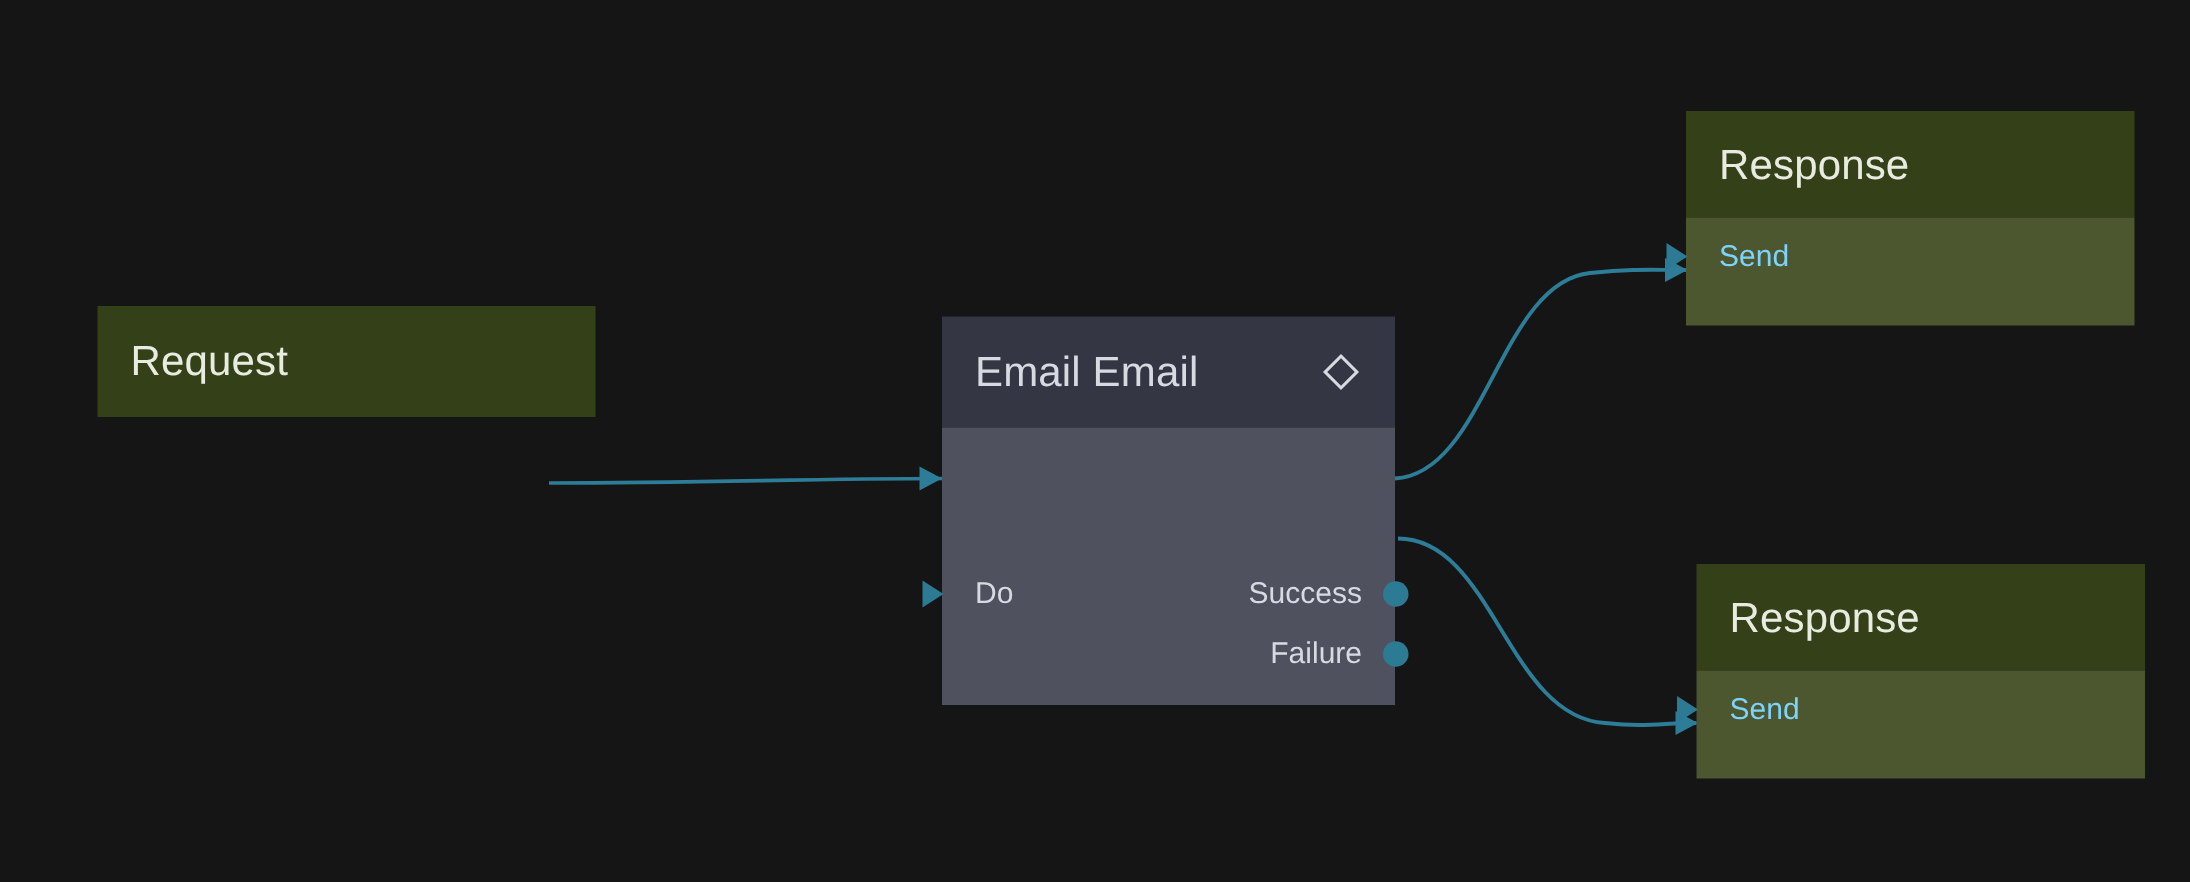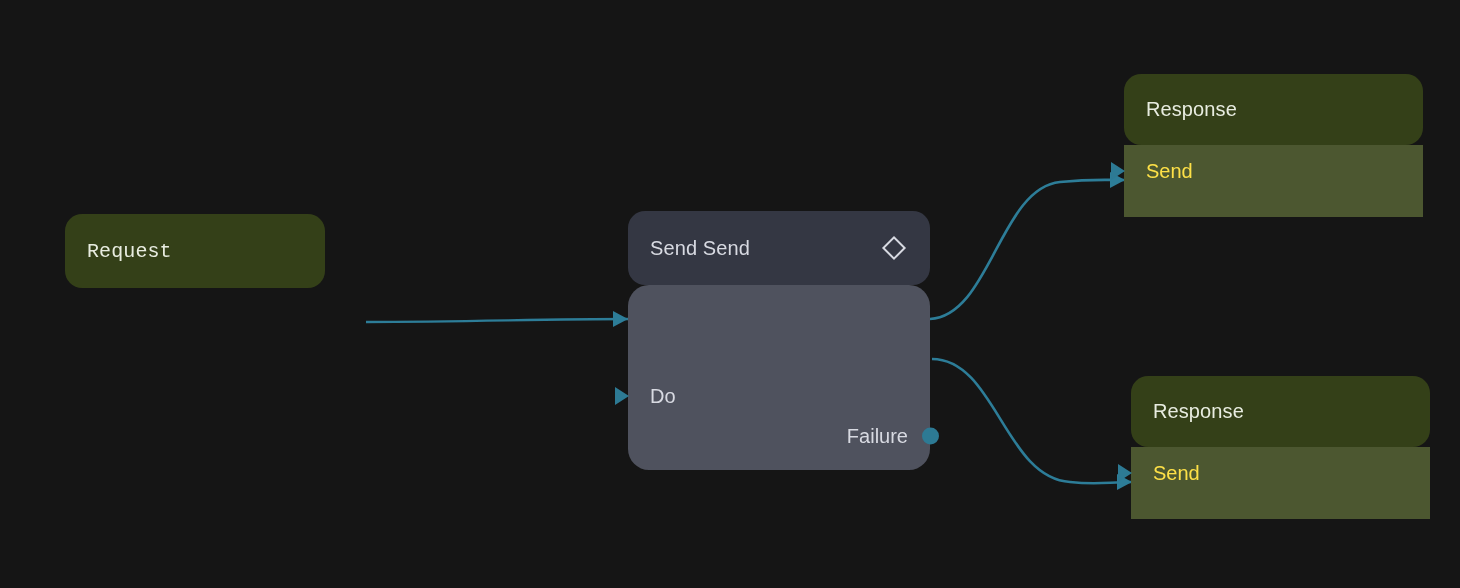--- a/index.html
+++ b/index.html
@@ -32,48 +32,46 @@
     position: absolute;
     box-sizing: border-box;
     overflow: visible;
   }
   .node-header {
     display: flex;
     align-items: center;
     justify-content: space-between;
     box-sizing: border-box;
     padding: 0 22px;
-    font-size: 20px;
+    font-size: 28px;
     letter-spacing: 0.1px;
-    border-radius: 17px;
   }
   .node-body {
     box-sizing: border-box;
     position: relative;
   }
 
   
   .node.green .node-header {
     background: #344018;
     color: #e8ece0;
   }
   .node.green .node-body {
     background: #4c5730;
-    color: #fde047;
+    color: #7dd3fc;
   }
 
   
   .node.slate .node-header {
     background: #343743;
     color: #d8dae2;
   }
   .node.slate .node-body {
     background: #4f525e;
     color: #d8dae2;
-    border-radius: 21px;
   }
 
   
   .port-row {
     position: relative;
     box-sizing: border-box;
     height: 40px;
     display: flex;
     align-items: center;
     font-size: 20px;
@@ -128,40 +126,44 @@
     <path d="M 366,322 C 470,322 540,319 630,319" fill="none" stroke="#2d7d98" stroke-width="2.4"></path>
     <polygon points="628,319 613,311 613,327" fill="#2d7d98"></polygon>
 
     <path d="M 930,319 C 990,316 1000,188 1060,182 C 1090,179 1100,180 1124,180" fill="none" stroke="#2d7d98" stroke-width="2.6"></path>
     <polygon points="1125,180 1110,172 1110,188" fill="#2d7d98"></polygon>
 
     <path d="M 932,359 C 995,359 1005,478 1070,482 C 1098,485 1108,482 1131,482" fill="none" stroke="#2d7d98" stroke-width="2.6"></path>
     <polygon points="1132,482 1117,474 1117,490" fill="#2d7d98"></polygon>
   </svg>
 
-  <div class="node green" style="left:65px; top:214px; width:260px;font-family:Liberation Mono, monospace;">
+  <div class="node green" style="left:65px; top:204px; width:332px;">
     <div class="node-header" style="height:74px;">
       <span>Request</span>
     </div>
   </div>
 
   <div class="node slate" style="left:628px; top:211px; width:302px;">
     <div class="node-header" style="height:74px;">
-      <span>Send Send</span>
+      <span>Email Email</span>
       <span>
         <svg class="diamond-icon" width="28" height="28" viewBox="0 0 28 28">
           <rect x="6.5" y="6.5" width="15" height="15" transform="rotate(45 14 14)" fill="none" stroke="#d8dae2" stroke-width="2"></rect>
         </svg>
       </span>
     </div>
     <div class="node-body" style="height:185px; padding-top:8px;">
 
       <div class="port-row in" style="position:absolute; left:0; top:91px; width:100%; height:40px;">
         <span class="port-arrow"></span>
         <span class="port-label">Do</span>
+      </div>
+      <div class="port-row out" style="position:absolute; left:0; top:91px; width:100%; height:40px;">
+        <span class="port-label">Success</span>
+        <span class="port-dot"></span>
       </div>
       <div class="port-row out" style="position:absolute; left:0; top:131px; width:100%; height:40px;padding-left:32px;">
         <span class="port-label">Failure</span>
         <span class="port-dot"></span>
       </div>
     </div>
   </div>
 
   <div class="node green" style="left:1124px; top:74px; width:299px;">
     <div class="node-header" style="height:71px;">

